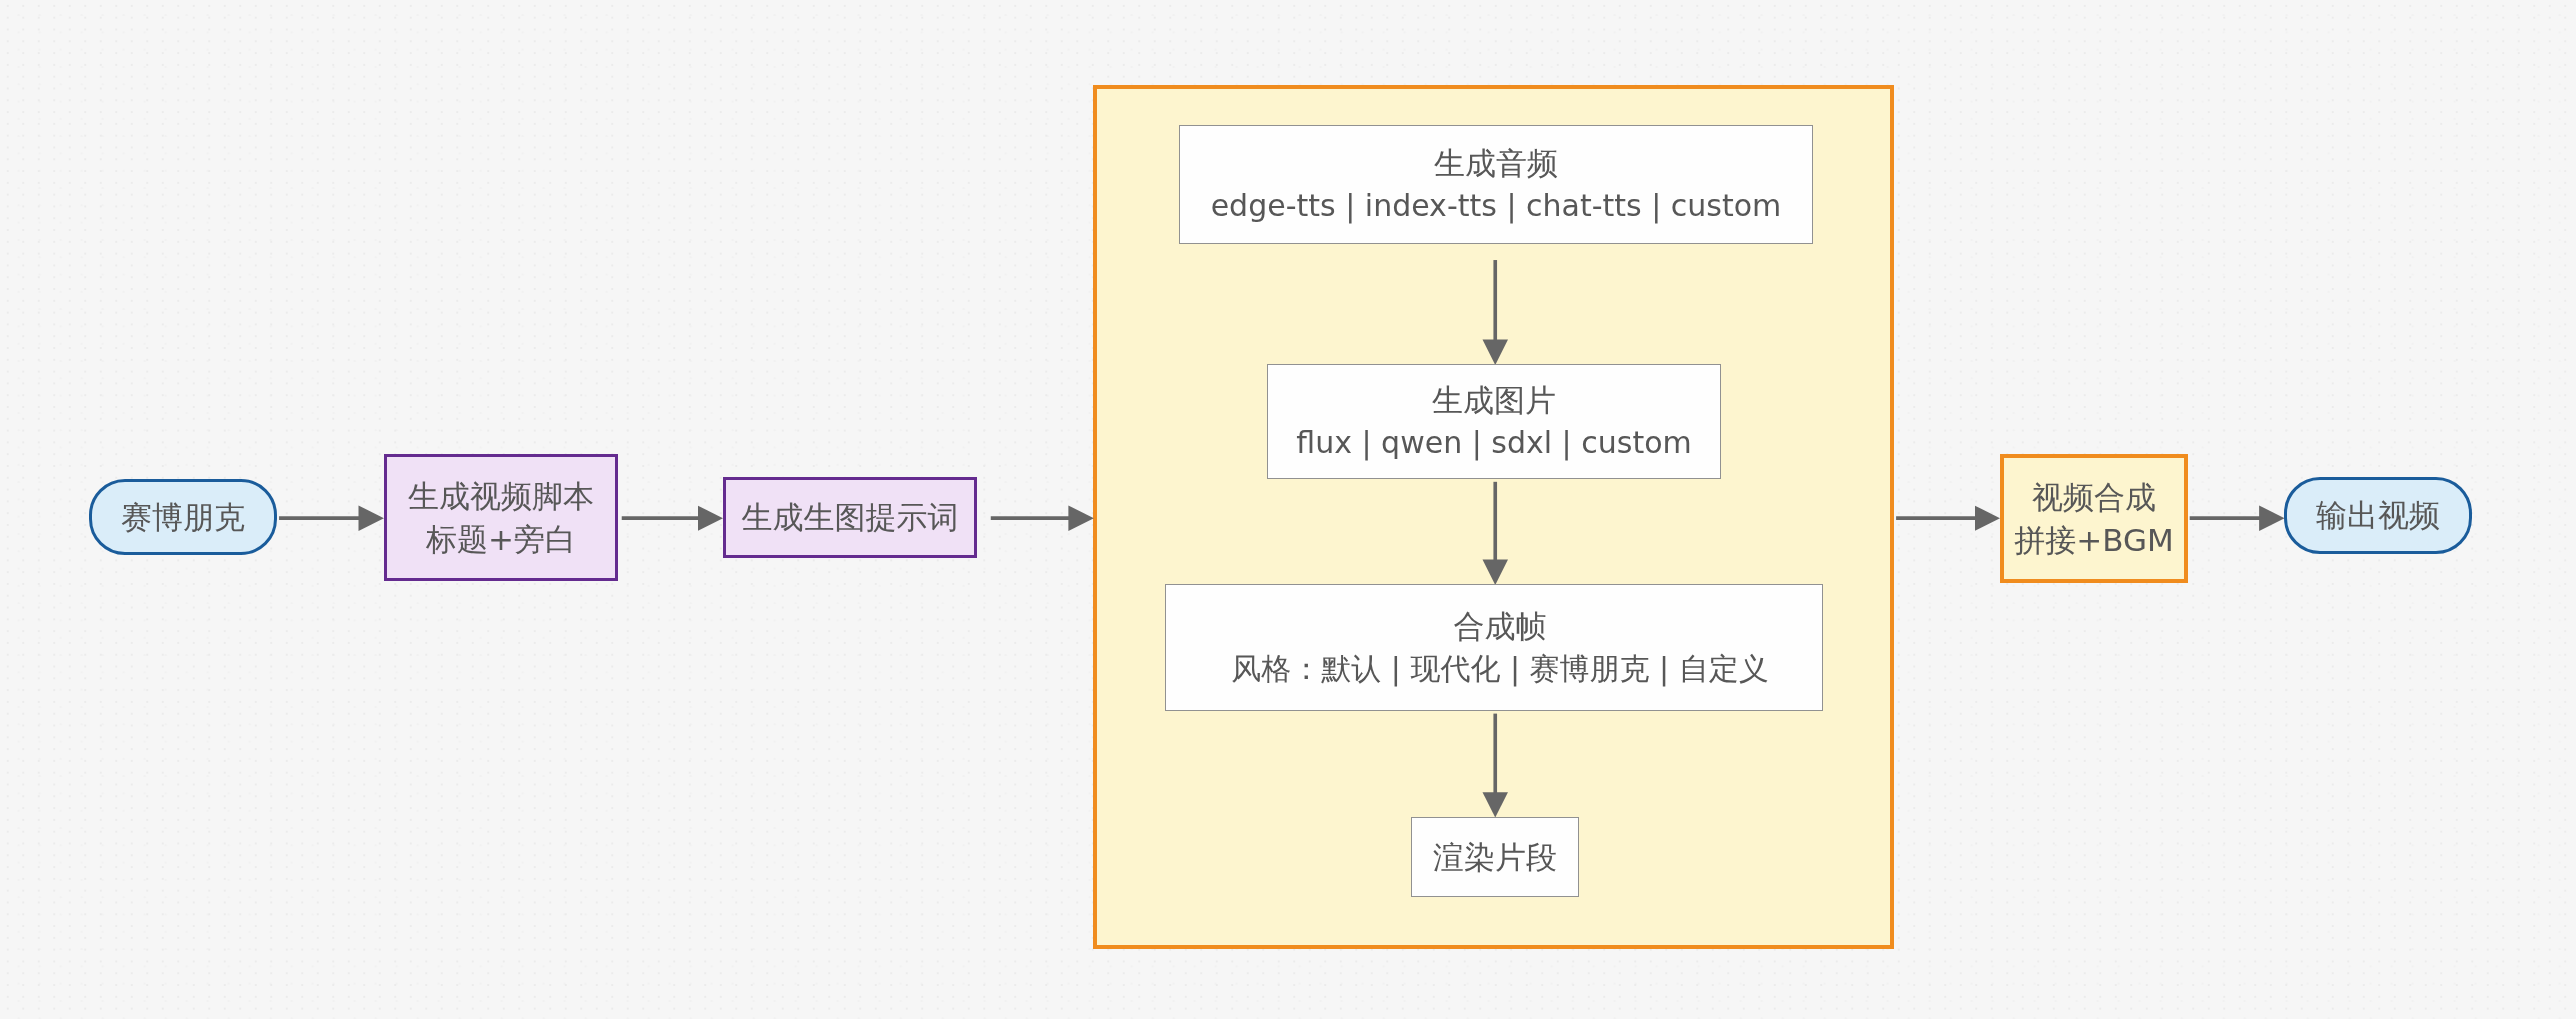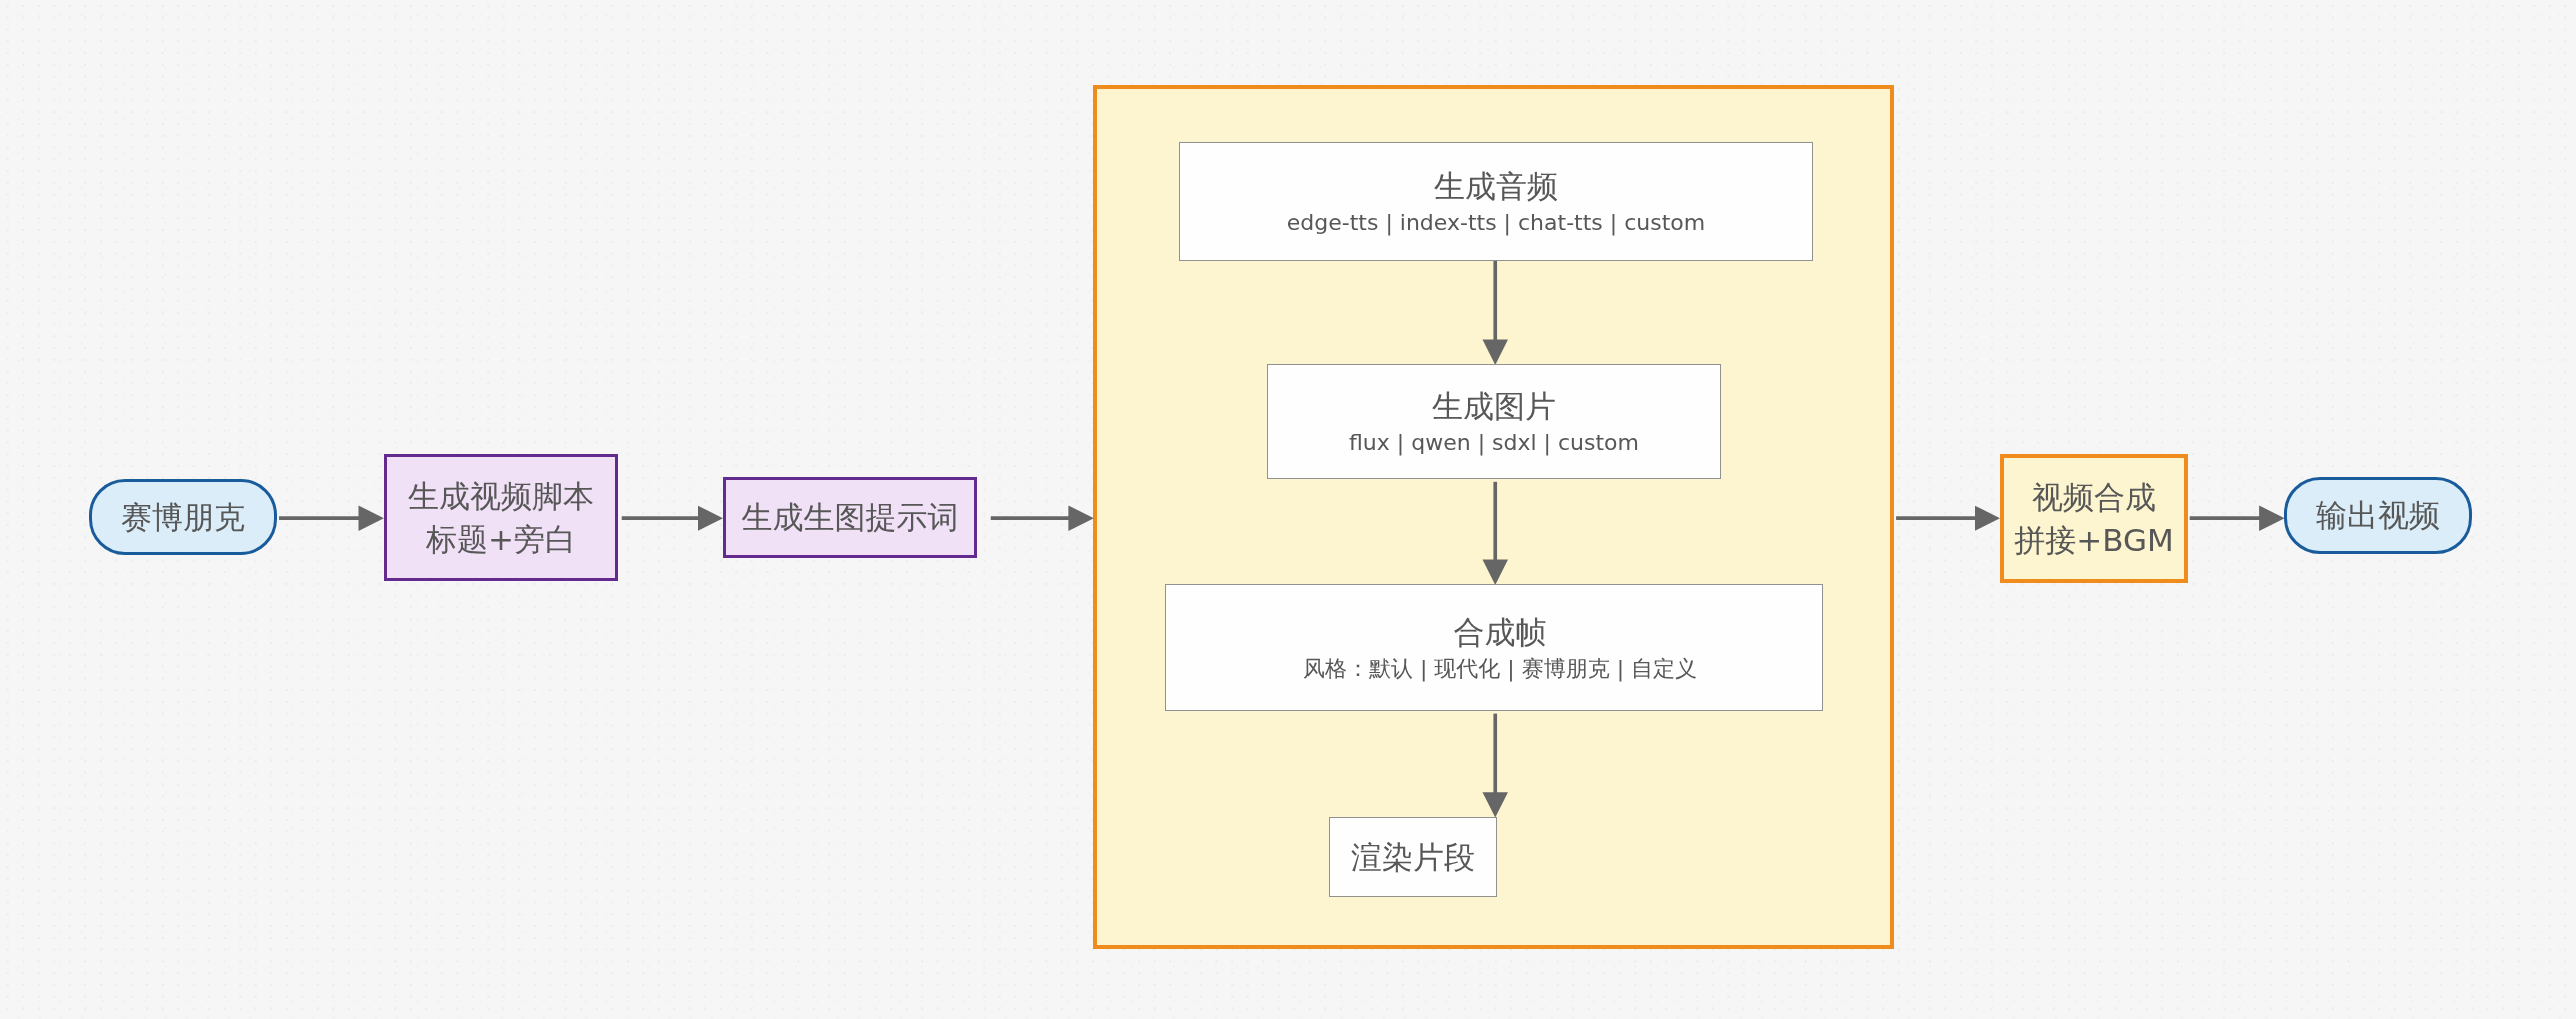--- a/index.html
+++ b/index.html
@@ -21,21 +21,21 @@
     box-sizing:border-box;
     display:flex;
     flex-direction:column;
     align-items:center;
     justify-content:center;
     text-align:center;
     line-height:1.38;
     white-space:nowrap;
   }
   .node .t{font-size:31px;}
-  .node .s{font-size:22px;}
+  .node .s{font-size:30px;}
   .terminal{
     background:#daedf9;
     border:3.6px solid #1a5c9b;
     border-radius:36px;
     font-size:31px;
   }
   .process{
     background:#f0e1f6;
     border:3.6px solid #642b8f;
     font-size:31px;
@@ -52,24 +52,24 @@
   }
   .compose{
     background:#fdf5cf;
     border:4.5px solid #f08c1e;
   }
   
   #n-input   {left:89px;   top:479px; width:188px; height:76px;}
   #n-script  {left:384px;  top:454px; width:234px; height:127px;}
   #n-prompt  {left:723px;  top:477px; width:254px; height:81px;}
   #g-clips   {left:1093px; top:85px;  width:801px; height:864px;}
-  #n-audio   {left:1179px; top:142px; width:634px; height:119px;}
+  #n-audio   {left:1179px; top:125px; width:634px; height:119px;}
   #n-image   {left:1267px; top:364px; width:454px; height:115px;}
   #n-frames  {left:1165px; top:584px; width:658px; height:127px;padding-left:12px;}
-  #n-render  {left:1329px; top:817px; width:168px; height:80px;justify-content:center;}
+  #n-render  {left:1411px; top:817px; width:168px; height:80px;justify-content:center;}
   #n-compose {left:2000px; top:454px; width:188px; height:129px;}
   #n-output  {left:2284px; top:477px; width:188px; height:77px;}
   svg.edges{position:absolute;left:0;top:0;pointer-events:none;}
 </style>
 </head>
 <body>
 
 <div class="stage">
 
   <div class="group" id="g-clips"></div>

